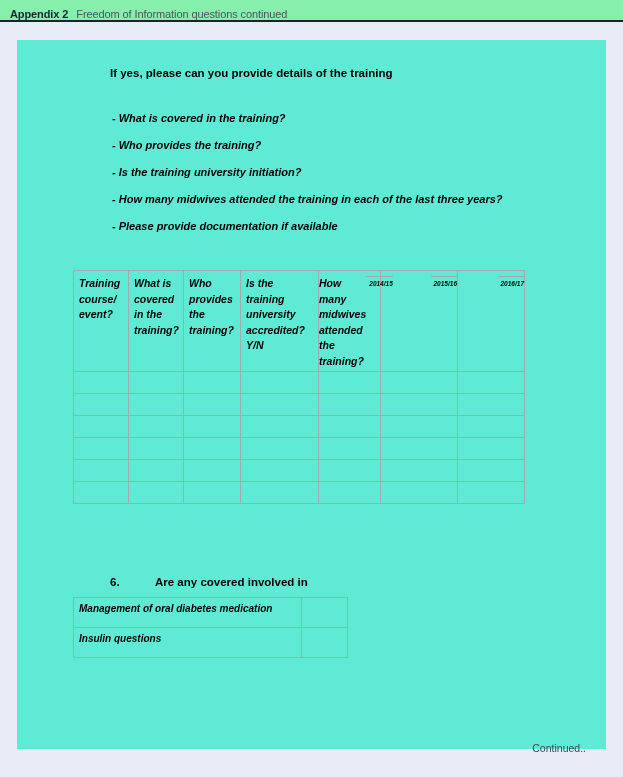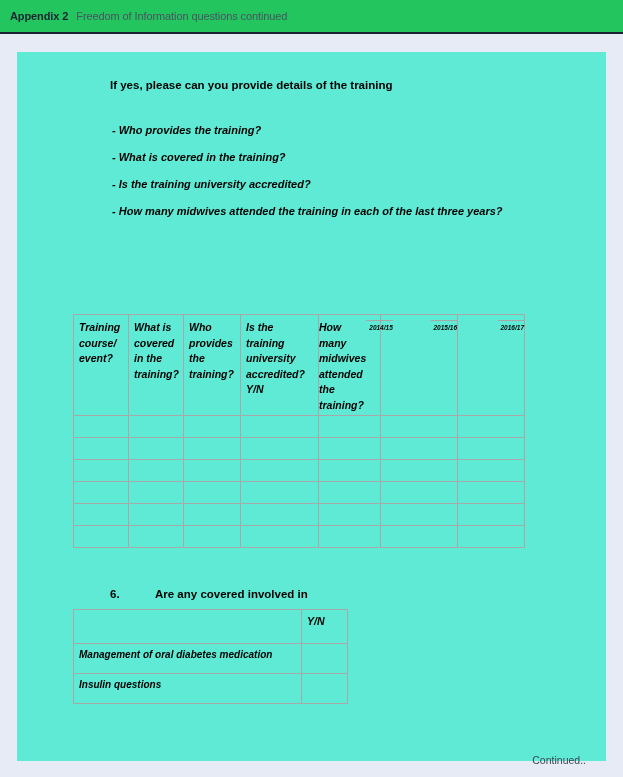--- a/index.html
+++ b/index.html
@@ -7,25 +7,25 @@
     padding: 0;
   }
   body {
     width: 623px;
     height: 777px;
     background: #e6ebf5;
     font-family: "Liberation Sans", sans-serif;
     overflow: hidden;
   }
   .doc-header {
-    height: 34px;
-    background: #22c55e;
+    height: 22px;
+    background: #86efac;
     border-bottom: 2px solid #1b2333;
     display: flex;
-    align-items: center;
+    align-items: flex-end;
     padding-left: 10px;
     box-sizing: border-box;
   }
   .doc-header .appendix-label {
     font-size: 11px;
     font-weight: bold;
     color: #1b2333;
     letter-spacing: -0.1px;
   }
   .doc-header .appendix-subtitle {
@@ -71,21 +71,21 @@
     font-weight: bold;
     color: #000;
     margin-bottom: 15px;
     white-space: nowrap;
   }
 
   
   .training-table {
     position: absolute;
     left: 56px;
-    top: 262px;
+    top: 230px;
     border-collapse: collapse;
     table-layout: fixed;
     width: 451px;
   }
   .training-table td {
     border: 1px solid #a8a8a8;
     vertical-align: top;
     padding: 0;
   }
   .training-table .hdr-cell {
@@ -177,24 +177,25 @@
   <span class="appendix-subtitle">Freedom of Information questions continued</span>
 </div>
 
 <div class="page-surround">
   <div class="page-sheet">
     <div class="content">
 
       <div class="q-heading">If yes, please can you provide details of the training</div>
 
       <div class="bullet-list">
+        <div class="bullet">- What is covered in the training?</div>
         <div class="bullet">- Who provides the training?</div>
-        <div class="bullet">- What is covered in the training?</div>
-        <div class="bullet">- Is the training university accredited?</div>
+        <div class="bullet">- Is the training university initiation?</div>
         <div class="bullet">- How many midwives attended the training in each of the last three years?</div>
+        <div class="bullet">- Please provide documentation if available</div>
       </div>
 
       <table class="training-table">
         <colgroup>
           <col style="width:55px">
           <col style="width:55px">
           <col style="width:57px">
           <col style="width:78px">
           <col style="width:62px">
           <col style="width:77px">
@@ -287,24 +288,20 @@
         <span class="q6-num">6.</span>
         <span>Are any covered involved in</span>
       </div>
 
       <table class="involved-table">
         <colgroup>
           <col>
           <col class="yn-col" style="width:46px">
         </colgroup>
         <tbody>
-          <tr class="head-row">
-            <td></td>
-            <td class="yn-head">Y/N</td>
-          </tr>
           <tr>
             <td>Management of oral diabetes medication</td>
             <td></td>
           </tr>
           <tr>
             <td>Insulin questions</td>
             <td></td>
           </tr>
         </tbody>
       </table>

